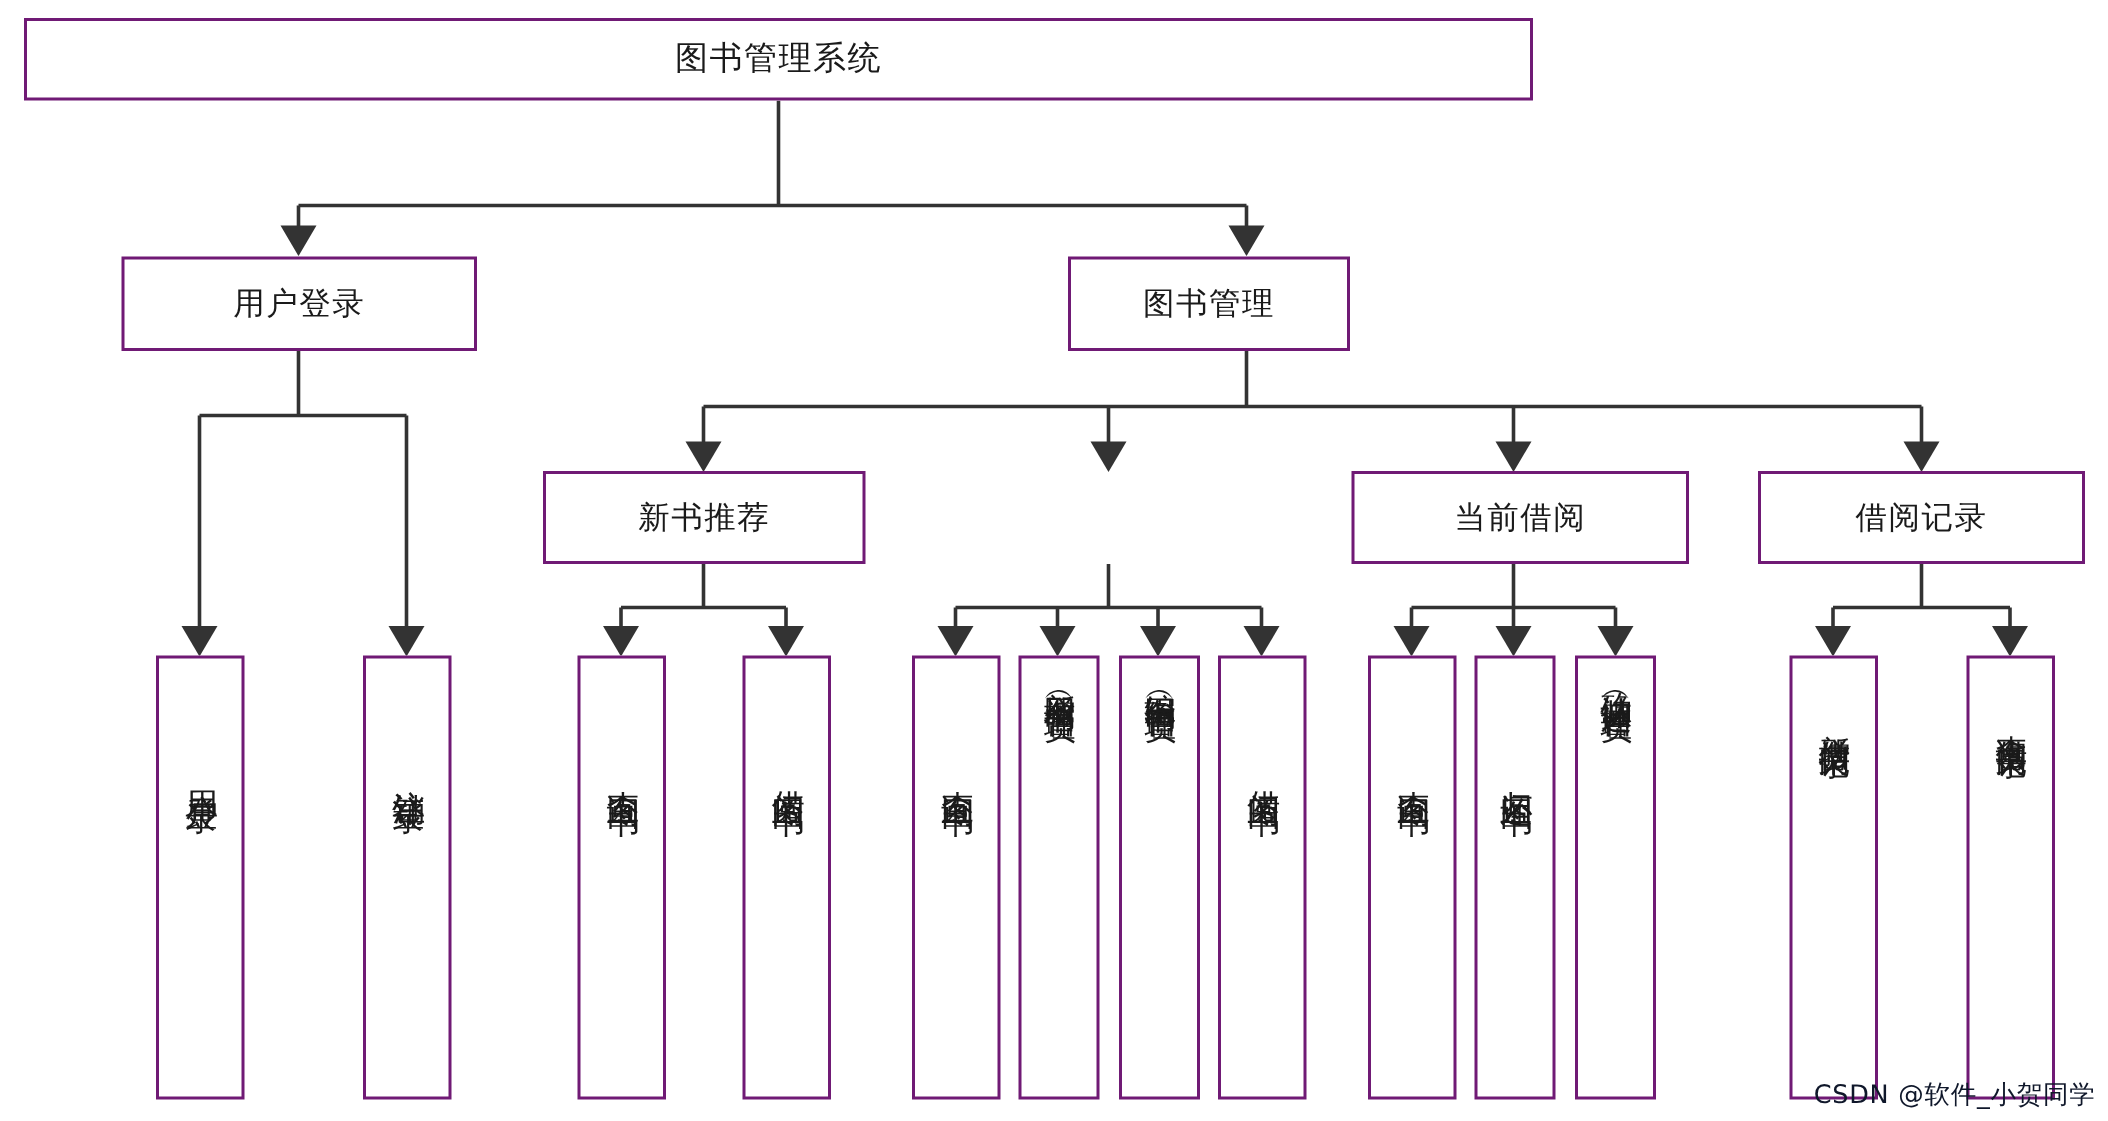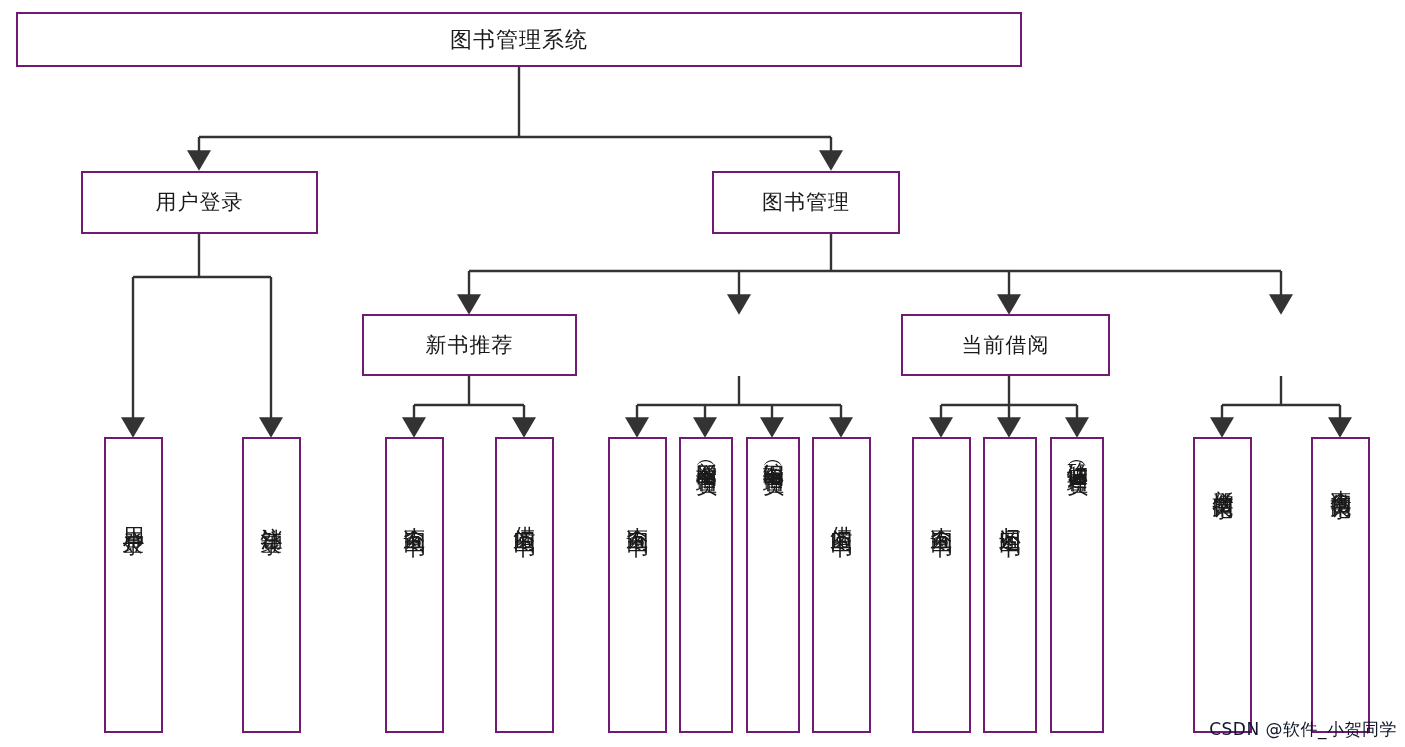--- a/index.html
+++ b/index.html
@@ -120,22 +120,25 @@
   <div class="node h-node" style="left:81px;top:171px;width:237px;height:63px;">
     <span class="lbl">用户登录</span>
   </div>
   <div class="node h-node" style="left:712px;top:171px;width:188px;height:63px;">
     <span class="lbl">图书管理</span>
   </div>
 
   <div class="node h-node" style="left:362px;top:314px;width:215px;height:62px;">
     <span class="lbl">新书推荐</span>
   </div>
-  <div class="node h-node" style="left:901px;top:314px;width:209px;height:62px;">
+  <div class="node h-node" style="left:901px;top:314px;width:225px;height:62px;">
     <span class="lbl">当前借阅</span>
+  </div>
+  <div class="node h-node" style="left:1172px;top:314px;width:218px;height:62px;">
+    <span class="lbl">借阅记录</span>
   </div>
 
   <div class="node v-node" style="left:104px;top:437px;width:59px;height:296px;padding-top:70px;">
     <span class="lbl">用户登录</span>
   </div>
   <div class="node v-node" style="left:242px;top:437px;width:59px;height:296px;padding-top:70px;">
     <span class="lbl">注销登录</span>
   </div>
 
   <div class="node v-node" style="left:385px;top:437px;width:59px;height:296px;padding-top:70px;">

